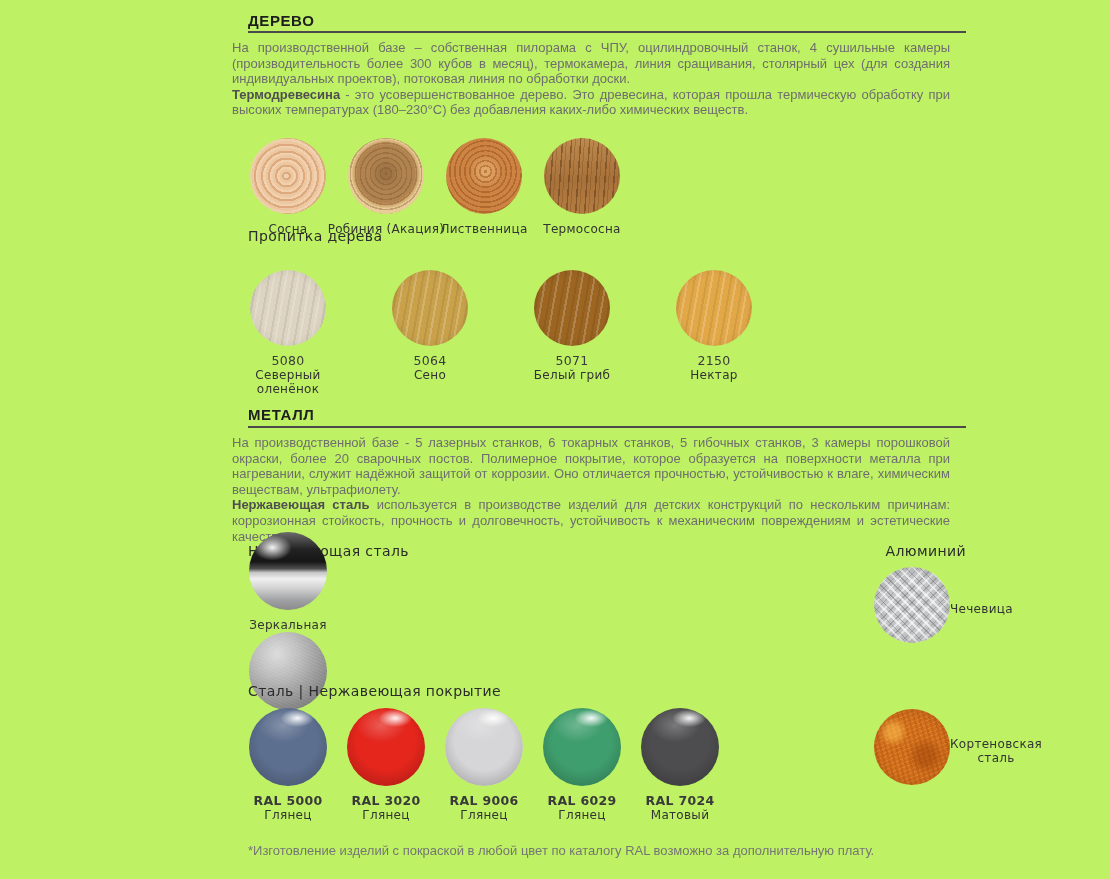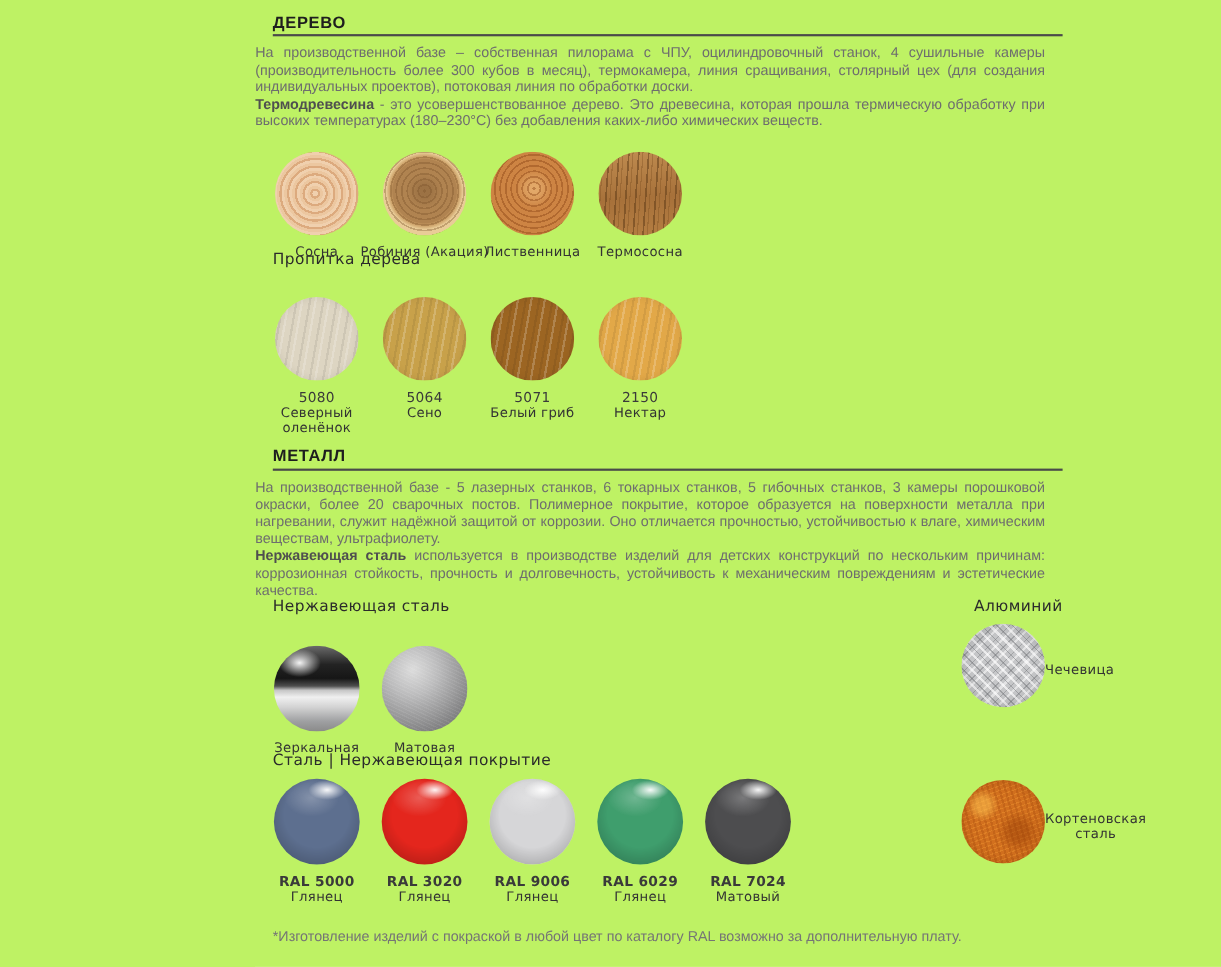--- a/index.html
+++ b/index.html
@@ -111,21 +111,21 @@
       <div class="caption nowrap">Лиственница</div>
     </div>
     <div class="cell">
       <div class="circle wood-thermo"></div>
       <div class="caption nowrap">Термососна</div>
     </div>
   </div>
 
   <div class="group-label" style="left:248px;top:228px;">Пропитка дерева</div>
 
-  <div class="row" style="left:239px;top:270px;">
+  <div class="row" style="left:239px;top:270px;gap:44px;">
     <div class="cell">
       <div class="circle imp-circle" style="--c: #ddd5c2;"></div>
       <div class="caption">
         <div class="code">5080</div>
         <div>Северный оленёнок</div>
       </div>
     </div>
     <div class="cell">
       <div class="circle imp-circle" style="--c: #c8a14a;"></div>
       <div class="caption">
@@ -153,21 +153,21 @@
   <div class="sec-rule" style="top:426px;"></div>
 
   <div class="para" style="top:435px;">
     <span>На производственной базе - 5 лазерных станков, 6 токарных станков, 5 гибочных станков, 3 камеры порошковой окраски, более 20 сварочных постов. Полимерное покрытие, которое образуется на поверхности металла при нагревании, служит надёжной защитой от коррозии. Оно отличается прочностью, устойчивостью к влаге, химическим веществам, ультрафиолету.</span><br>
     <b>Нержавеющая сталь</b><span> используется в производстве изделий для детских конструкций по нескольким причинам: коррозионная стойкость, прочность и долговечность, устойчивость к механическим повреждениям и эстетические качества.</span>
   </div>
 
   <div class="group-label" style="left:248px;top:543px;">Нержавеющая сталь</div>
   <div class="group-label" style="right:144px;top:543px;">Алюминий</div>
 
-  <div class="row" style="left:239px;top:587px;">
+  <div class="row" style="left:239px;top:532px;flex-direction:column;">
     <div class="cell">
       <div class="sphere sphere-mirror"></div>
       <div class="caption nowrap">Зеркальная</div>
     </div>
     <div class="cell">
       <div class="sphere sphere-matte"></div>
       <div class="caption nowrap">Матовая</div>
     </div>
   </div>
 

